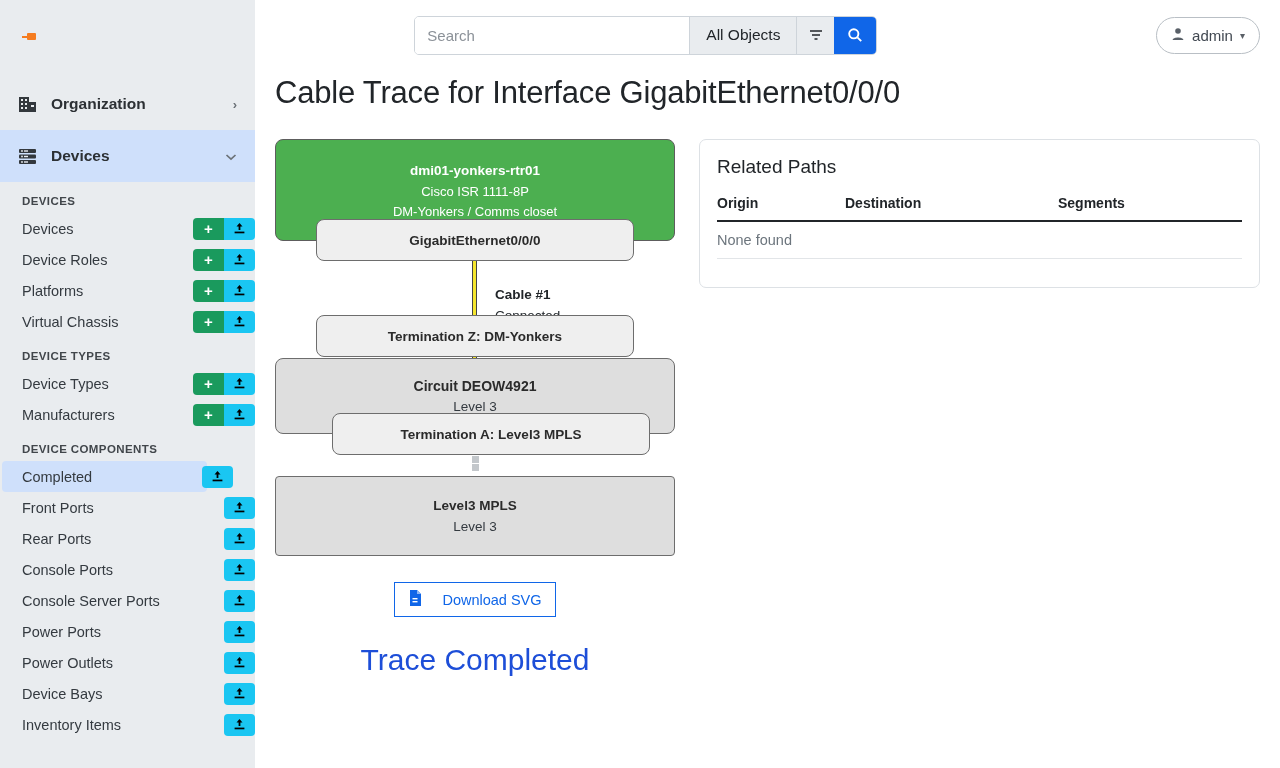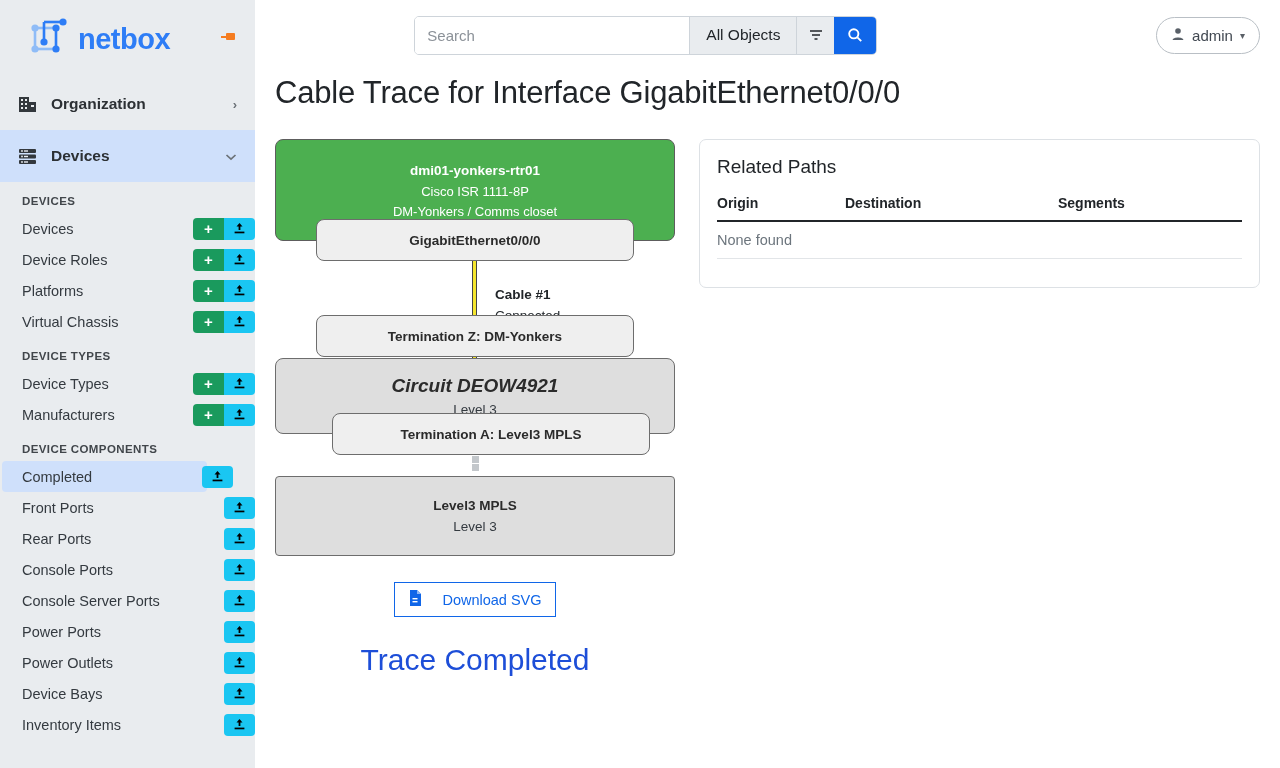--- a/index.html
+++ b/index.html
@@ -148,21 +148,21 @@
   .cable-info { margin-left: 18px; padding-top: 26px; }
   .cable-info .c-title { font-weight: 700; font-size: 13.5px; margin-bottom: 6px; }
   .cable-info .c-line { font-size: 13.5px; color: #24292e; margin-bottom: 5px; }
 
   .circuit-group { position: relative; margin-top: -21px; }
   .circuit-body {
     background: #dedede; border: 1px solid #6d6d6d; border-radius: 8px;
     height: 76px; display: flex; flex-direction: column;
     align-items: center; justify-content: center;
   }
-  .circuit-body .cb-title { font-weight: 700; font-size: 19px; color: #2b2b2b; margin-bottom: 5px; font-style: italic; }
+  .circuit-body .cb-title { font-weight: 700; font-size: 14px; color: #2b2b2b; margin-bottom: 5px; }
   .circuit-body .cb-sub { font-size: 13.5px; color: #343a40; }
   .term-top { position: absolute; top: -21px; left: 41px; }
   .term-bot { position: absolute; bottom: -21px; left: 57px; }
 
   .dotted {
     width: 8px; margin: 0 auto; height: 42px;
     display: flex; flex-direction: column; align-items: center;
     justify-content: space-around; padding: 4px 0;
   }
   .dot { width: 7px; height: 7px; background: #c3c7cb; }
@@ -208,41 +208,20 @@
   }
 </style>
 </head>
 <body>
 
 <div class="app">
 
   <aside class="sidebar">
 
     <div class="brand">
-      <div class="brand-logo">
-        <svg class="brand-mark" viewBox="0 0 48 42">
-          <g stroke="#8fbcf7" stroke-width="2.6" fill="none">
-            <path d="M13 10 L13 31"></path>
-            <path d="M13 10 L34 10"></path>
-            <path d="M13 31 L34 31"></path>
-          </g>
-          <g stroke="#2e7df6" stroke-width="2.6" fill="none">
-            <path d="M34 10 L34 31"></path>
-            <path d="M22 4 L22 24"></path>
-            <path d="M22 4 L40 4"></path>
-          </g>
-          <circle cx="13" cy="10" r="3.6" fill="#8fbcf7"></circle>
-          <circle cx="13" cy="31" r="3.6" fill="#8fbcf7"></circle>
-          <circle cx="34" cy="10" r="3.6" fill="#2e7df6"></circle>
-          <circle cx="34" cy="31" r="3.6" fill="#2e7df6"></circle>
-          <circle cx="22" cy="24" r="3.6" fill="#2e7df6"></circle>
-          <circle cx="41" cy="4" r="3.6" fill="#2e7df6"></circle>
-        </svg>
-        <span class="brand-word">netbox</span>
-      </div>
       <span class="pin-icon">
         <svg width="16" height="14" viewBox="0 0 16 14" fill="#f57c20">
           <rect x="5" y="2" width="9" height="7" rx="1"></rect>
           <rect x="0" y="5" width="6" height="2"></rect>
         </svg>
       </span>
     </div>
 
     <div class="nav-group">
       <span class="ng-icon">

